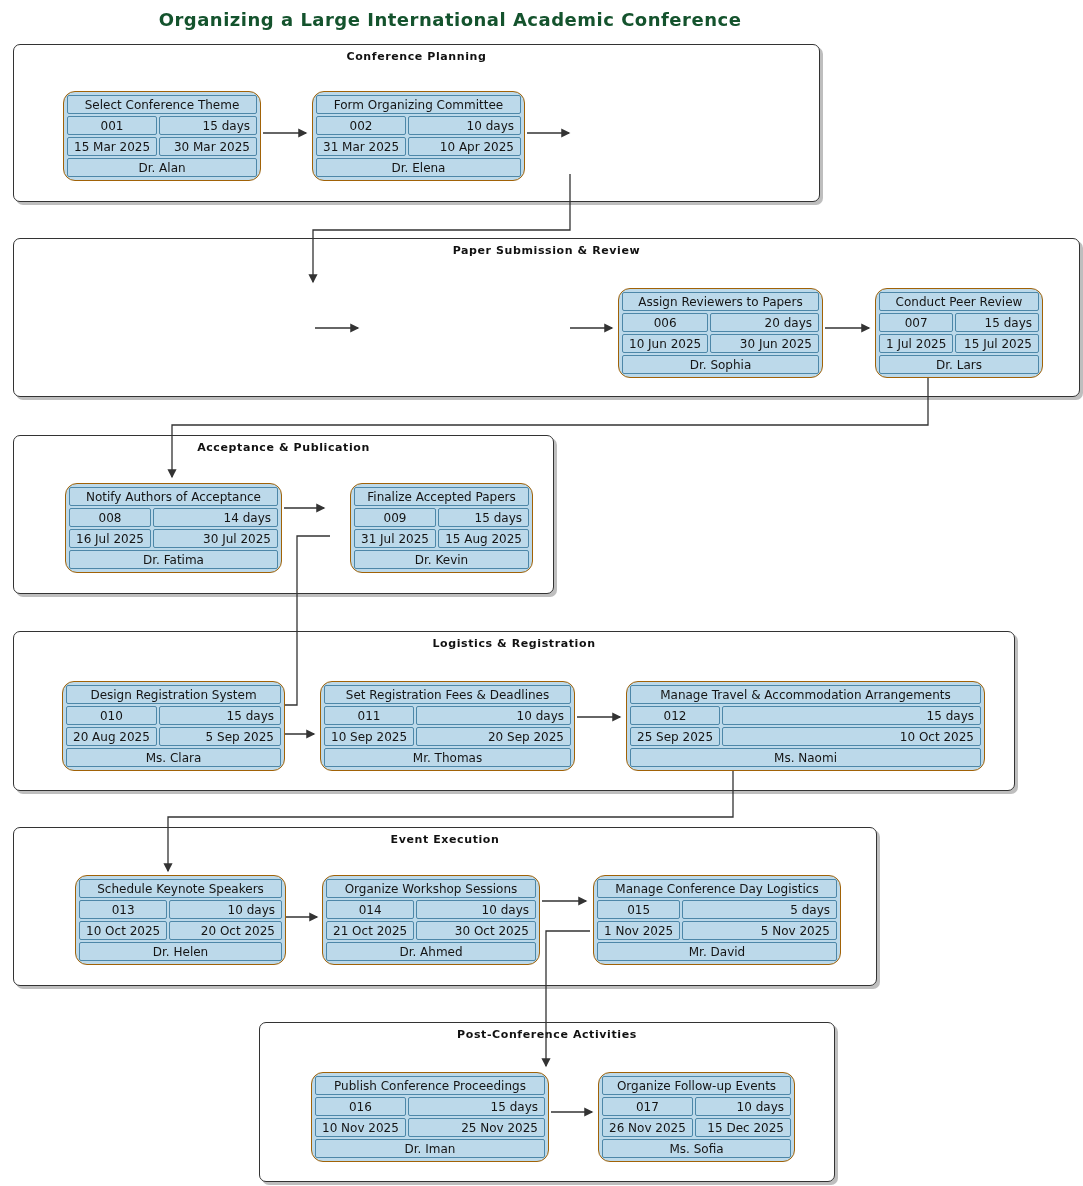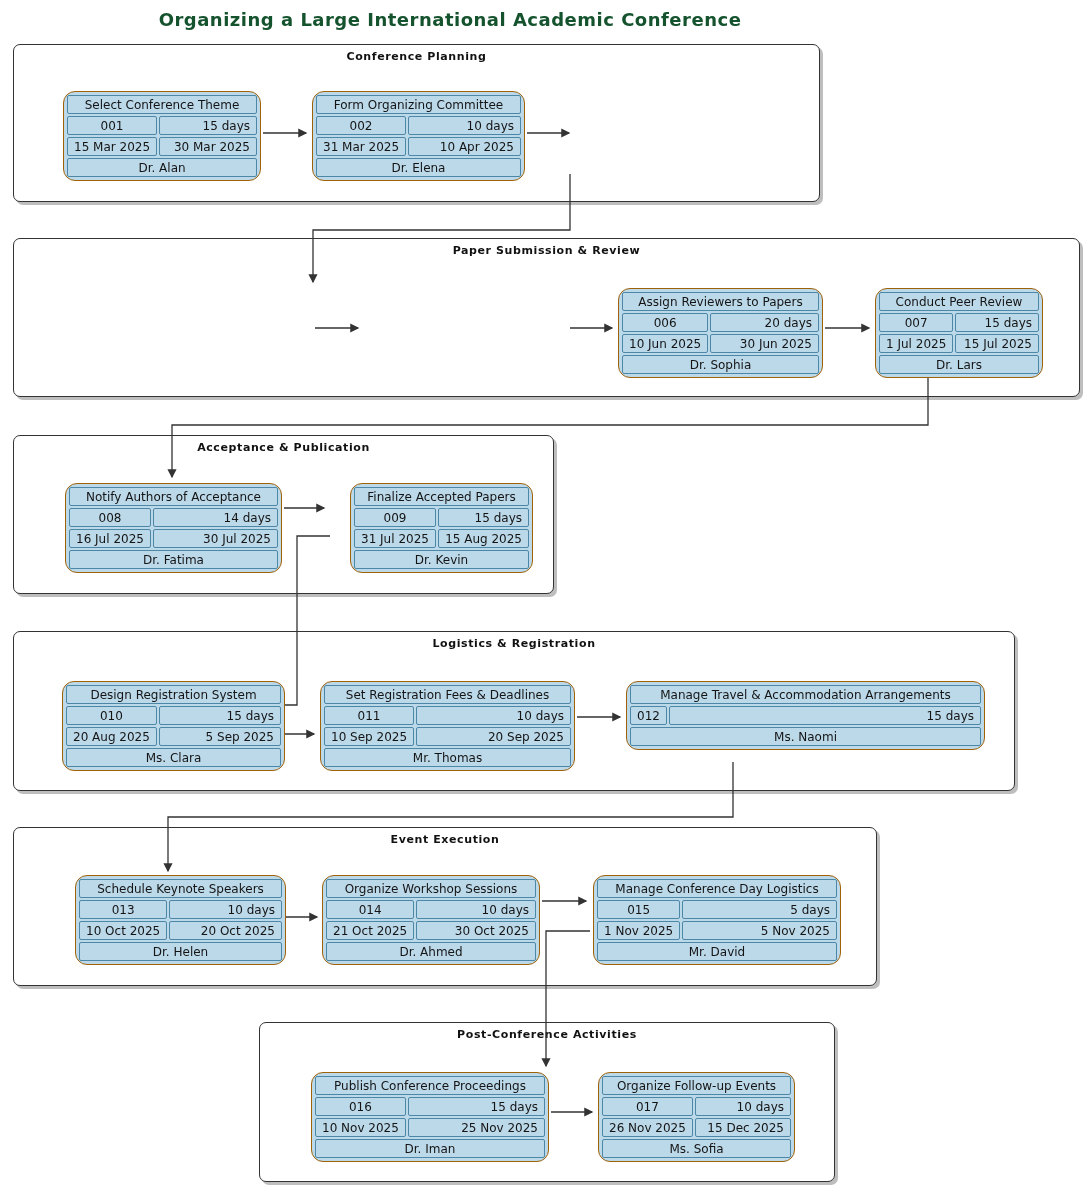--- a/index.html
+++ b/index.html
@@ -256,20 +256,24 @@
     <table>
       <tbody>
           <tr>
             <td colspan="2" class="full">Manage Travel &amp; Accommodation Arrangements</td>
           </tr>
       <tr>
             <td class="keycell">012</td>
           <td class="valcell">15 days</td>
           </tr>
       <tr>
+            <td class="keycell">25 Sep 2025</td>
+          <td class="valcell">10 Oct 2025</td>
+          </tr>
+      <tr>
             <td colspan="2" class="full">Ms. Naomi</td>
           </tr>
     </tbody>
       </table>
   </div>
 
   <div class="card" style="left:75px;top:875px;width:211px">
     <table>
       <tbody>
           <tr>

